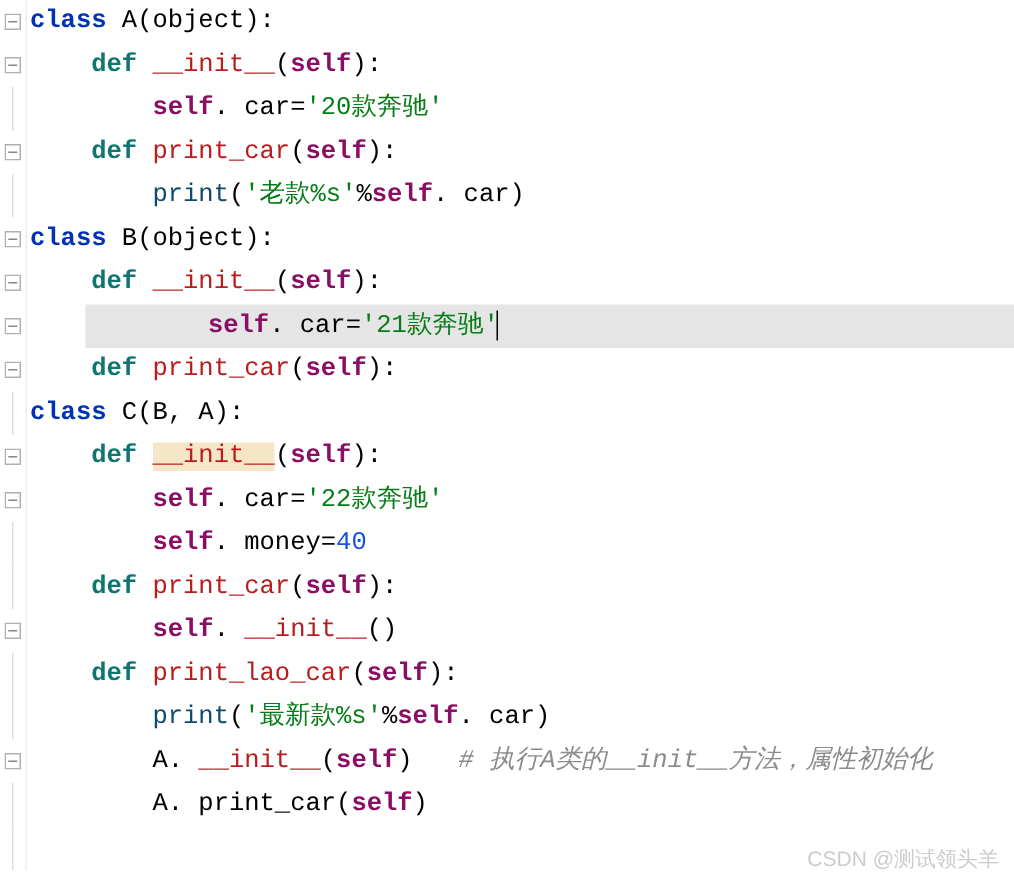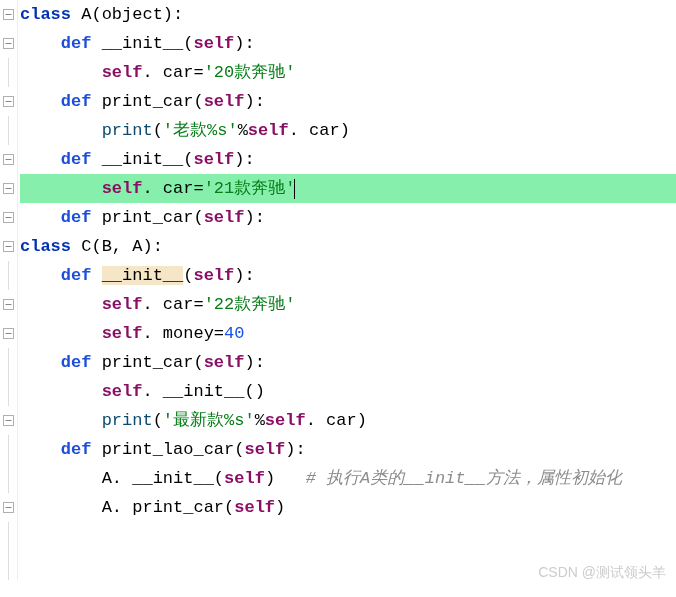--- a/index.html
+++ b/index.html
@@ -39,26 +39,27 @@
   .code {
     flex: 1;
     padding-left: 2px;
   }
   .line {
     height: 29px;
     white-space: pre;
     position: relative;
   }
   .line.hl {
-    background: #86efac;
+    background: #e5e5e5;
+    margin-left: 37px;
   }
   .kw { color: #0033b3; font-weight: bold; }
-  .def { color: #1d4ed8; font-weight: bold; }
+  .def { color: #0f766e; font-weight: bold; }
   .cls { color: #000; }
-  .fn  { color: #000000; text-align: center; }
+  .fn  { color: #b91c1c; text-align: center; }
   .self{ color: #8a0e63; font-weight: bold; }
   .op  { color: #000; }
   .str { color: #067d17; font-weight: normal; }
   .num { color: #1750eb; }
   .call{ color: #0c4a6e; }
   .cmt { color: #8c8c8c; font-style: italic; text-align: right; }
   .hlname { background: #f5e6c8; }
   .cursor {
     display: inline-block;
     width: 1px;
@@ -194,28 +195,29 @@
           <line x1="5.5" y1="0" x2="5.5" y2="29" stroke="#ddd"></line>
         </svg>
       </div>
     </div>
   <div class="code" id="code">
       <div class="line"><span class="kw">class </span><span class="cls">A</span><span class="op">(</span><span class="cls">object</span><span class="op">):</span></div>
       <div class="line">    <span class="def">def </span><span class="fn">__init__</span><span class="op">(</span><span class="self">self</span><span class="op">):</span></div>
       <div class="line">        <span class="self">self</span><span class="op">. car=</span><span class="str">'20款奔驰'</span></div>
       <div class="line">    <span class="def">def </span><span class="fn">print_car</span><span class="op">(</span><span class="self">self</span><span class="op">):</span></div>
       <div class="line">        <span class="call">print</span><span class="op">(</span><span class="str">'老款%s'</span><span class="op">%</span><span class="self">self</span><span class="op">. car)</span></div>
+      <div class="line"><span class="kw">class </span><span class="cls">B</span><span class="op">(</span><span class="cls">object</span><span class="op">):</span></div>
       <div class="line">    <span class="def">def </span><span class="fn">__init__</span><span class="op">(</span><span class="self">self</span><span class="op">):</span></div>
       <div class="line hl">        <span class="self">self</span><span class="op">. car=</span><span class="str">'21款奔驰'</span><span class="cursor"></span></div>
       <div class="line">    <span class="def">def </span><span class="fn">print_car</span><span class="op">(</span><span class="self">self</span><span class="op">):</span></div>
       <div class="line"><span class="kw">class </span><span class="cls">C</span><span class="op">(</span><span class="cls">B</span><span class="op">, </span><span class="cls">A</span><span class="op">):</span></div>
       <div class="line">    <span class="def">def </span><span class="fn hlname">__init__</span><span class="op">(</span><span class="self">self</span><span class="op">):</span></div>
       <div class="line">        <span class="self">self</span><span class="op">. car=</span><span class="str">'22款奔驰'</span></div>
       <div class="line">        <span class="self">self</span><span class="op">. money=</span><span class="num">40</span></div>
       <div class="line">    <span class="def">def </span><span class="fn">print_car</span><span class="op">(</span><span class="self">self</span><span class="op">):</span></div>
       <div class="line">        <span class="self">self</span><span class="op">. </span><span class="fn">__init__</span><span class="op">()</span></div>
+      <div class="line">    <span class="def">def </span><span class="fn">print_lao_car</span><span class="op">(</span><span class="self">self</span><span class="op">):</span></div>
       <div class="line">        <span class="call">print</span><span class="op">(</span><span class="str">'最新款%s'</span><span class="op">%</span><span class="self">self</span><span class="op">. car)</span></div>
-      <div class="line">    <span class="def">def </span><span class="fn">print_lao_car</span><span class="op">(</span><span class="self">self</span><span class="op">):</span></div>
       <div class="line">        <span class="cls">A</span><span class="op">. </span><span class="fn">__init__</span><span class="op">(</span><span class="self">self</span><span class="op">)   </span><span class="cmt"># 执行A类的__init__方法，属性初始化</span></div>
       <div class="line">        <span class="cls">A</span><span class="op">. print_car(</span><span class="self">self</span><span class="op">)</span></div>
     </div>
   <div class="watermark">CSDN @测试领头羊</div>
 </div>
 
 </body></html>

